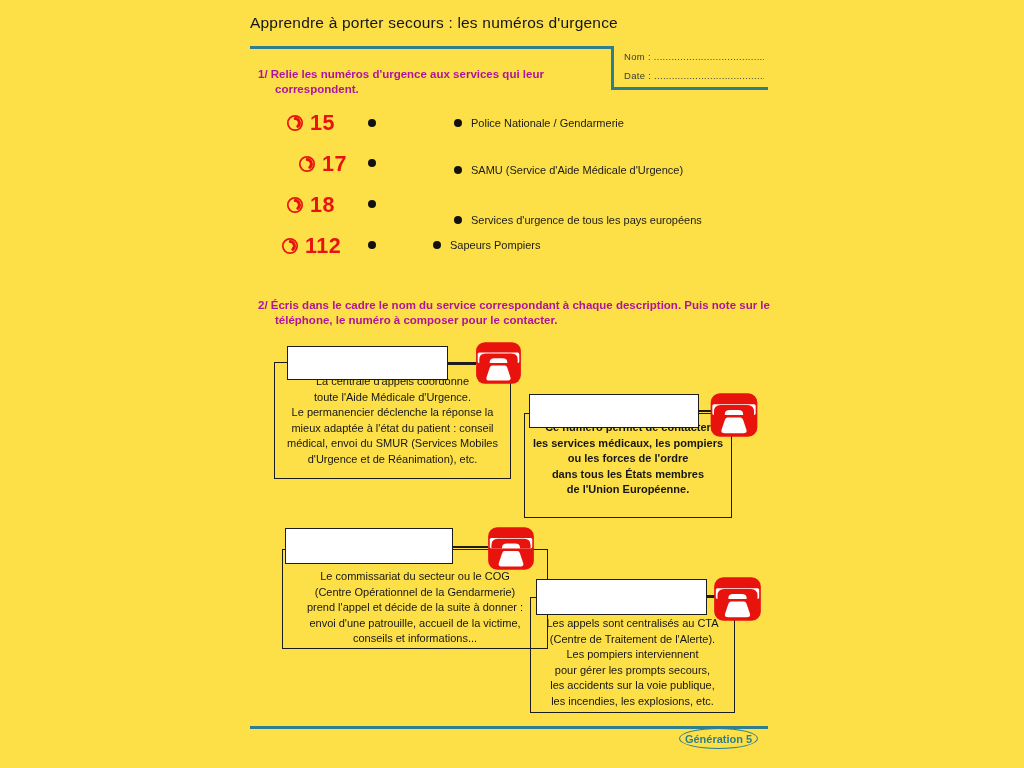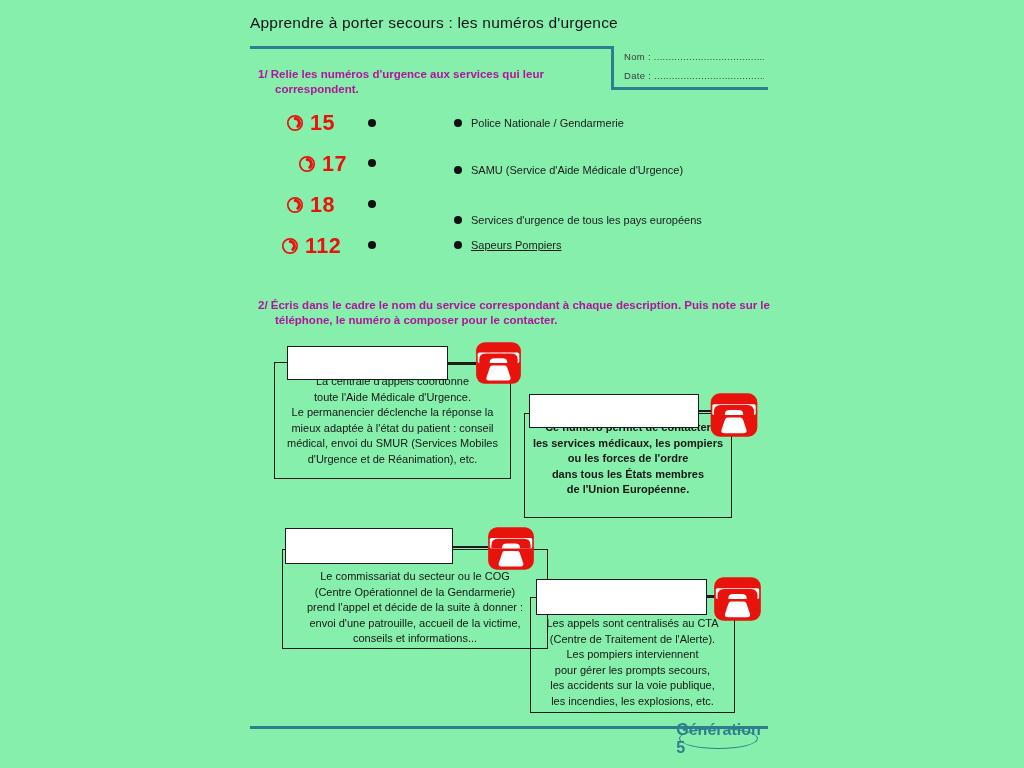--- a/index.html
+++ b/index.html
@@ -2,21 +2,21 @@
 <html><head>
 <meta charset="utf-8">
 <style>
   * { margin: 0; padding: 0; box-sizing: border-box; }
   html, body { background: #ffffff; }
   body { font-family: "Liberation Sans", sans-serif; color: #1a1a1a; }
   #page {
     position: relative;
     width: 1024px;
     height: 768px;
-    background: #86efac;
+    background: #fde047;
     overflow: hidden;
   }
   .abs { position: absolute; }
 
   
   .title {
     left: 250px; top: 14px;
     font-size: 15.5px; color: #14141c;
     letter-spacing: 0.2px;
   }
@@ -61,21 +61,21 @@
   .connector { height: 1.6px; background: #1c1c1c; }
   .phone-icon svg { display: block; width: 100%; height: 100%; }
 
   
   .rule-bottom { left: 250px; top: 726px; width: 518px; height: 2.5px; background: #2e7f8e; }
   .footer-text { left: 251px; top: 732px; font-size: 11px; color: #1f1f1f; }
   .badge {
     left: 679px; top: 728px; width: 79px; height: 21px;
     border: 1.7px solid #2e7f8e; border-radius: 50%;
     display: flex; align-items: center; justify-content: center;
-    color: #2e7f8e; font-weight: bold; font-size: 16px;
+    color: #2e7f8e; font-weight: bold; font-size: 11px;
   }
 </style>
 </head>
 <body>
 
 <svg width="0" height="0" style="position:absolute">
   <defs>
     <g id="dial-glyph">
       <circle cx="9" cy="9" r="7.2" fill="none" stroke="#e8130d" stroke-width="1.7"></circle>
       <path d="M10.6 4.9 A4.4 4.4 0 0 1 10.6 13.1" fill="none" stroke="#e8130d" stroke-width="3" stroke-linecap="round" transform="rotate(-18 9 9)"></path>
@@ -138,21 +138,21 @@
     <span class="svc">Police Nationale / Gendarmerie</span>
   </div>
   <div class="abs svc-row" style="left:454px; top:155px;margin-top:8px;">
     <span class="dot"></span>
     <span class="svc">SAMU (Service d'Aide Médicale d'Urgence)</span>
   </div>
   <div class="abs svc-row" style="left:454px; top:197px;margin-top:16px;">
     <span class="dot"></span>
     <span class="svc">Services d'urgence de tous les pays européens</span>
   </div>
-  <div class="abs svc-row" style="left:454px; top:238px;text-decoration:underline;">
+  <div class="abs svc-row" style="left:433px; top:238px;">
     <span class="dot"></span>
     <span class="svc">Sapeurs Pompiers</span>
   </div>
 
   <div class="abs ex-head ex2-head">
     <div class="l1">2/ Écris dans le cadre le nom du service correspondant à chaque description. Puis note sur le</div>
     <div class="l2">téléphone, le numéro à composer pour le contacter.</div>
   </div>
 
   <div class="abs desc-box" style="left:274px; top:362px; width:237px; height:117px;">

